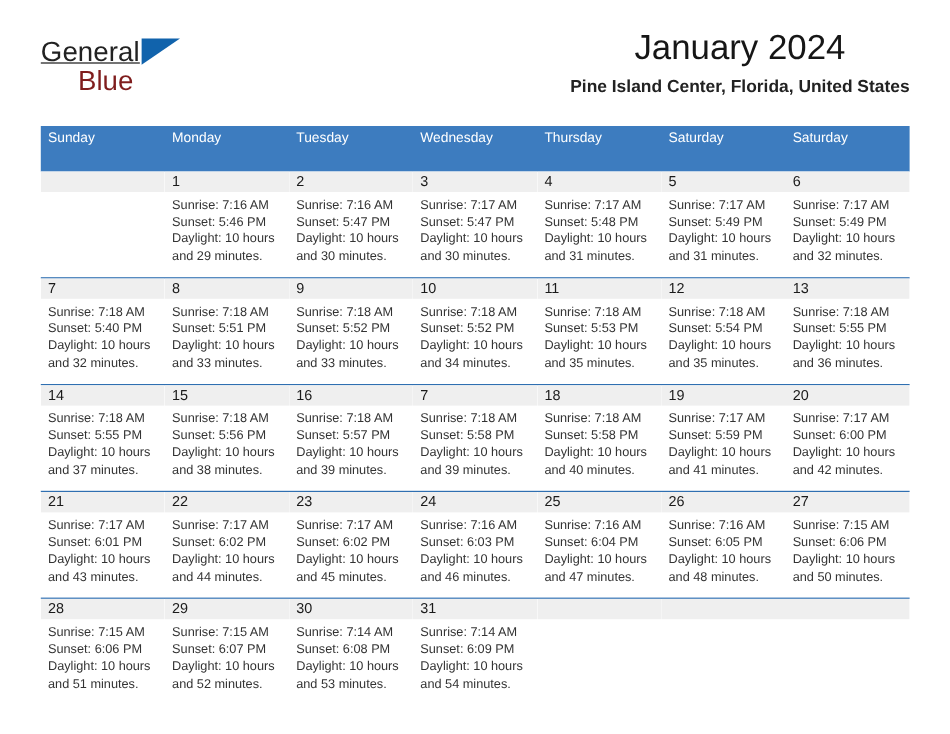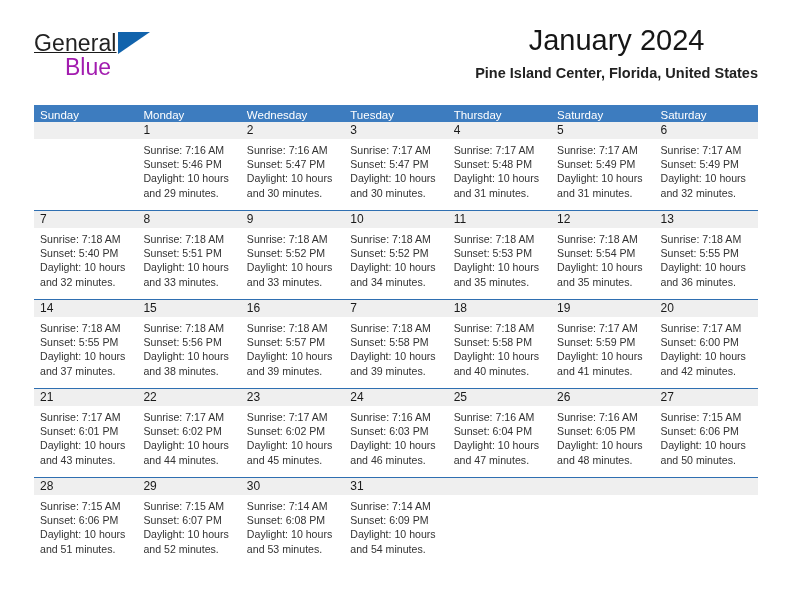--- a/index.html
+++ b/index.html
@@ -55,21 +55,21 @@
     margin-left: 1px;
     vertical-align: -3px;
     border-left: 32px solid #1163ac;
     border-bottom: 22px solid transparent;
   }
   .brand-blue {
     position: absolute;
     left: 31px;
     top: 24px;
     font-size: 23px;
-    color: #a21caf;
+    color: #7f1d1d;
   }
 
   .title-block {
     position: absolute;
     right: 0;
     top: 0;
     text-align: center;
   }
   .cal-title {
     font-size: 29px;
@@ -89,21 +89,21 @@
   
   .calendar {
     position: absolute;
     left: 34px;
     top: 105px;
     width: 724px;
   }
   .weekday-row {
     display: flex;
     background: #3d7cbf;
-    height: 17px;
+    height: 38px;
   }
   .weekday {
     flex: 1 1 0;
     color: #ffffff;
     font-size: 11.5px;
     line-height: 21px;
     padding-left: 6px;
     box-sizing: border-box;
     white-space: nowrap;
     overflow: hidden;
@@ -166,22 +166,22 @@
       <div class="cal-title">January 2024</div>
       <div class="cal-subtitle">Pine Island Center, Florida, United States</div>
     </div>
 
   </div>
 
   <div class="calendar">
     <div class="weekday-row" id="weekday-row">
         <div class="weekday">Sunday</div>
         <div class="weekday">Monday</div>
+        <div class="weekday">Tuesday</div>
         <div class="weekday">Wednesday</div>
-        <div class="weekday">Tuesday</div>
         <div class="weekday">Thursday</div>
         <div class="weekday">Saturday</div>
         <div class="weekday">Saturday</div>
       </div>
     <div id="weeks-container">
         <div class="week">
           <div class="week-inner">
             <div class="day-cell empty">
               <div class="day-number"></div>
             </div>

